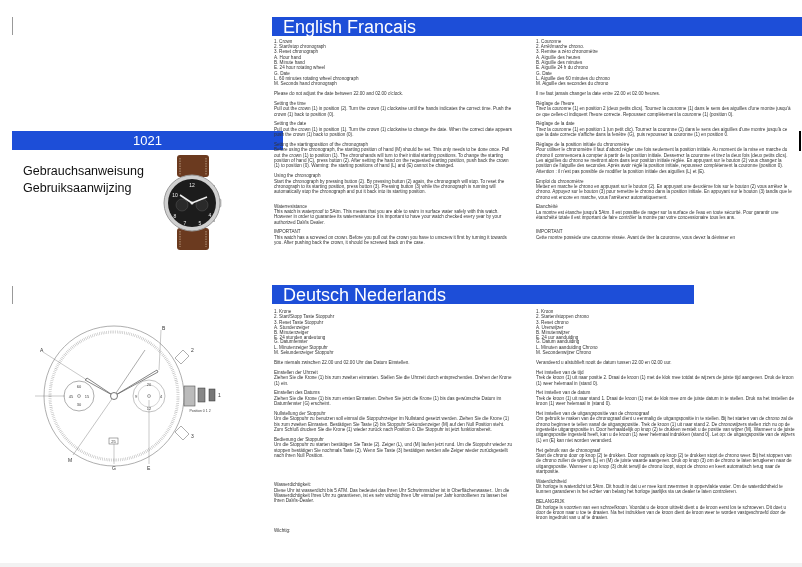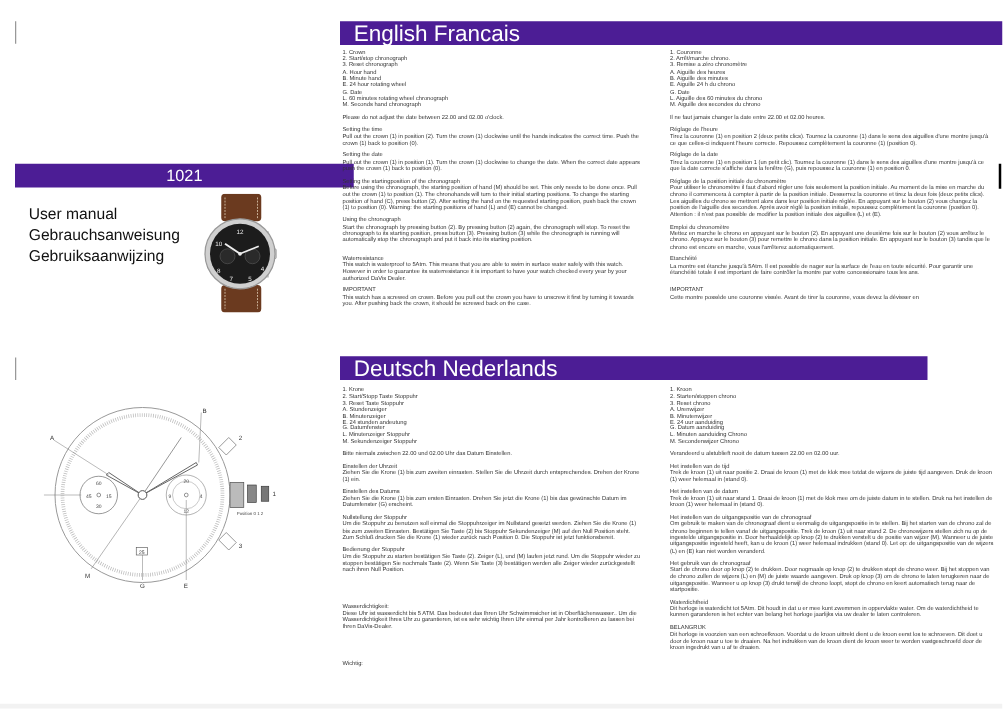--- a/index.html
+++ b/index.html
@@ -1,19 +1,19 @@
 <!DOCTYPE html>
 <html><head>
 <meta charset="utf-8">
 <style>
   html, body { margin:0; padding:0; }
   body { width:802px; height:567px; background:#ffffff; position:relative; overflow:hidden;
          font-family:"Liberation Sans", sans-serif; color:#222; }
   .abs { position:absolute; }
-  .bar { background:#4c1d95; color:#fff; }
+  .bar { background:#1d4ed8; color:#fff; }
   .cover-bar { left:12px; top:131px; width:271px; height:19px; font-size:13px; text-align:center; line-height:19px; }
   .cover-list { left:23px; top:163px; font-size:12.5px; line-height:17px; color:#111; }
   .cover-list div { white-space:nowrap; }
   .watch-photo { left:155px; top:155px; width:78px; height:95px; }
   .sec-bar { height:19px; font-size:18px; line-height:20px; padding-left:11px; box-sizing:border-box; }
   .col { font-size:4.6px; line-height:5.35px; color:#333; }
   .col p { margin:0 0 4.5px 0; }
   .col .list { margin-bottom:4.5px; }
   .col .tight div { line-height:4.6px; }
   .tick { left:12px; width:1px; background:#999; }
@@ -22,21 +22,20 @@
   .bottom-strip { left:0; top:563px; width:802px; height:4px; background:#f2f2f2; }
 </style>
 </head>
 <body>
 
 <div class="abs tick" style="top:17px;height:18px;"></div>
 <div class="abs tick" style="top:286px;height:18px;"></div>
 
 <div class="abs bar cover-bar">1021</div>
 <div class="abs cover-list">
-  <div>User manual</div>
   <div>Gebrauchsanweisung</div>
   <div>Gebruiksaanwijzing</div>
 </div>
 
 <svg class="abs watch-photo" viewBox="0 0 78 95">
   <rect x="22" y="0" width="32" height="22" rx="3" fill="#6b3a1f"></rect>
   <rect x="22" y="73" width="32" height="22" rx="3" fill="#6b3a1f"></rect>
   <line x1="25" y1="3" x2="25" y2="20" stroke="#e8d8c0" stroke-width="0.6" stroke-dasharray="1.5 1"></line>
   <line x1="51" y1="3" x2="51" y2="20" stroke="#e8d8c0" stroke-width="0.6" stroke-dasharray="1.5 1"></line>
   <line x1="25" y1="76" x2="25" y2="92" stroke="#e8d8c0" stroke-width="0.6" stroke-dasharray="1.5 1"></line>
@@ -153,21 +152,21 @@
   <p><span>Réglage de l'heure</span><br><span>Tirez la couronne (1) en position 2 (deux petits clics). Tournez la couronne (1) dans le sens des aiguilles d'une montre jusqu'à ce que celles-ci indiquent l'heure correcte. Repoussez complètement la couronne (1) (position 0).</span></p>
   <p><span>Réglage de la date</span><br><span>Tirez la couronne (1) en position 1 (un petit clic). Tournez la couronne (1) dans le sens des aiguilles d'une montre jusqu'à ce que la date correcte s'affiche dans la fenêtre (G), puis repoussez la couronne (1) en position 0.</span></p>
   <p><span>Réglage de la position initiale du chronomètre</span><br><span>Pour utiliser le chronomètre il faut d'abord régler une fois seulement la position initiale. Au moment de la mise en marche du chrono il commencera à compter à partir de la position initiale. Desserrez la couronne et tirez la deux fois (deux petits clics). Les aiguilles du chrono se mettront alors dans leur position initiale réglée. En appuyant sur le bouton (2) vous changez la position de l'aiguille des secondes. Après avoir réglé la position initiale, repoussez complètement la couronne (position 0). Attention : il n'est pas possible de modifier la position initiale des aiguilles (L) et (E).</span></p>
   <p><span>Emploi du chronomètre</span><br><span>Mettez en marche le chrono en appuyant sur le bouton (2). En appuyant une deuxième fois sur le bouton (2) vous arrêtez le chrono. Appuyez sur le bouton (3) pour remettre le chrono dans la position initiale. En appuyant sur le bouton (3) tandis que le chrono est encore en marche, vous l'arrêterez automatiquement.</span></p>
   <p><span>Etanchéité</span><br><span>La montre est étanche jusqu'à 5Atm. Il est possible de nager sur la surface de l'eau en toute sécurité. Pour garantir une étanchéité totale il est important de faire contrôler la montre par votre concessionaire tous les ans.</span></p>
   <p style="margin-top:9px;"><span>IMPORTANT</span><br><span>Cette montre possède une couronne vissée. Avant de tirer la couronne, vous devez la dévisser en</span></p>
 </div>
 
 <div class="abs rline"></div>
 
-<div class="abs bar sec-bar" style="left:272px;top:285px;width:470px;">Deutsch Nederlands</div>
+<div class="abs bar sec-bar" style="left:272px;top:285px;width:422px;">Deutsch Nederlands</div>
 
 <div class="abs col" style="left:274px;top:309px;width:240px;">
   <div class="list">
     <div>1. Krone</div>
     <div>2. Start/Stopp Taste Stoppuhr</div>
     <div>3. Reset Taste Stoppuhr</div>
     <div>A. Stundenzeiger</div>
     <div>B. Minutenzeiger</div>
     <div class="tight">
       <div>E. 24 stunden andeutung</div>

